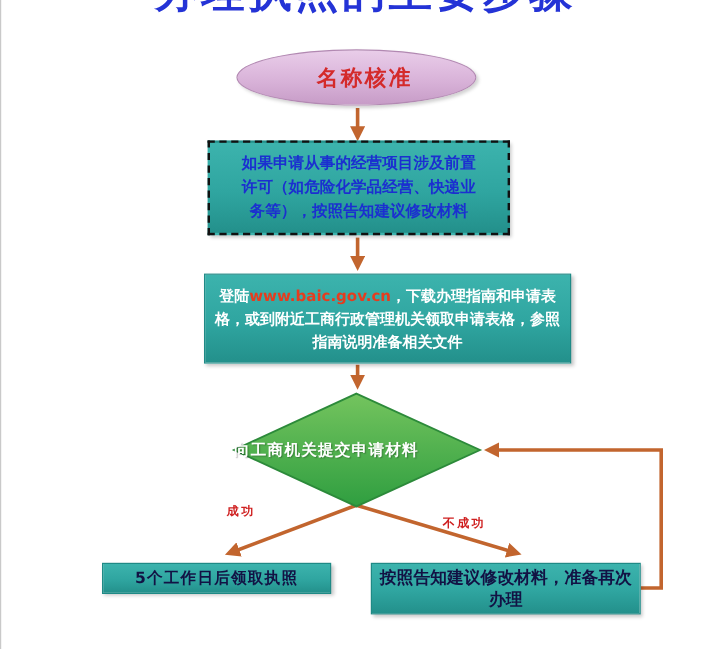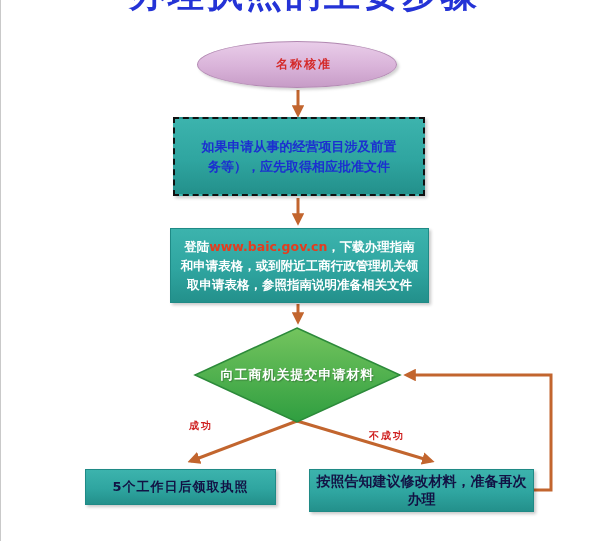--- a/index.html
+++ b/index.html
@@ -42,21 +42,21 @@
     left: 196px; top: 41px;
     width: 200px; height: 47px;
     border-radius: 50%;
     background: linear-gradient(180deg, #e9cdE9 0%, #d9b3d9 55%, #c79cc7 100%);
     border: 1px solid #b289b2;
     box-shadow: 2px 2px 3px rgba(0,0,0,0.18);
   }
   .ellipse .lbl {
     color: #d42a2a;
     font-weight: bold;
-    font-size: 12px;
+    font-size: 18px;
     letter-spacing: 2px;
     margin-left: 14px;
   }
   .teal {
     background: linear-gradient(180deg, #3cb3ad 0%, #2fa5a0 55%, #23908b 100%);
     box-shadow: 2px 2px 3px rgba(0,0,0,0.22);
   }
   .note-box {
     left: 172px; top: 117px;
     width: 252px; height: 79px;
@@ -68,56 +68,56 @@
     display: block;
     color: #1b2fd0;
     font-weight: bold;
     font-size: 13px;
     line-height: 20px;
     white-space: nowrap;
     text-align: right;
   }
   .prepare-box {
     left: 169px; top: 228px;
-    width: 259px; height: 75px;
+    width: 306px; height: 75px;
     border: 1px solid #1f8a86;
     padding: 4px 8px;
   }
   .prepare-box .txt {
     color: #ffffff;
     font-weight: bold;
     font-size: 12.5px;
     line-height: 19px;
   }
   .prepare-box .url {
     color: #e63c1e;
   }
   .decision-label {
     position: absolute;
     left: 194px; top: 366px;
     width: 205px;
-    text-align: center;
+    text-align: left;
     color: #ffffff;
     font-weight: bold;
     font-size: 13px;
     letter-spacing: 1px;
     text-shadow: 1px 1px 1px rgba(0,0,0,0.25);
   }
   .branch-label {
     position: absolute;
     color: #cf2020;
     font-weight: bold;
     font-size: 10px;
     letter-spacing: 2px;
   }
   .branch-success { left: 188px; top: 419px; }
   .branch-fail   { left: 368px; top: 429px; }
   .result-left {
     left: 84px; top: 469px;
-    width: 191px; height: 36px;
+    width: 191px; height: 26px;
     border: 1px solid #1f8a86;
   }
   .result-right {
     left: 308px; top: 469px;
     width: 225px; height: 43px;
     border: 1px solid #1f8a86;
     padding: 0 5px;
   }
   .result-lbl {
     color: #121244;
@@ -154,21 +154,22 @@
 
     <polygon points="296,328 399,375 296,422 194,375" fill="url(#diamondGrad)" stroke="#2c8a3a" stroke-width="1.5"></polygon>
   </svg>
 
   <div class="node ellipse">
     <span class="lbl">名称核准</span>
   </div>
 
   <div class="node teal note-box">
     <span class="line">如果申请从事的经营项目涉及前置</span>
-    <span class="line">务等），应先取得相应批准文件</span>
+    <span class="line">许可（如危险化学品经营、快递业</span>
+    <span class="line">务等），按照告知建议修改材料</span>
   </div>
 
   <div class="node teal prepare-box">
     <div class="txt">
       <span>登陆</span><span class="url">www.baic.gov.cn</span><span>，下载办理指南和申请表格，或到附近工商行政管理机关领取申请表格，参照指南说明准备相关文件</span>
     </div>
   </div>
 
   <div class="decision-label">向工商机关提交申请材料</div>
 

